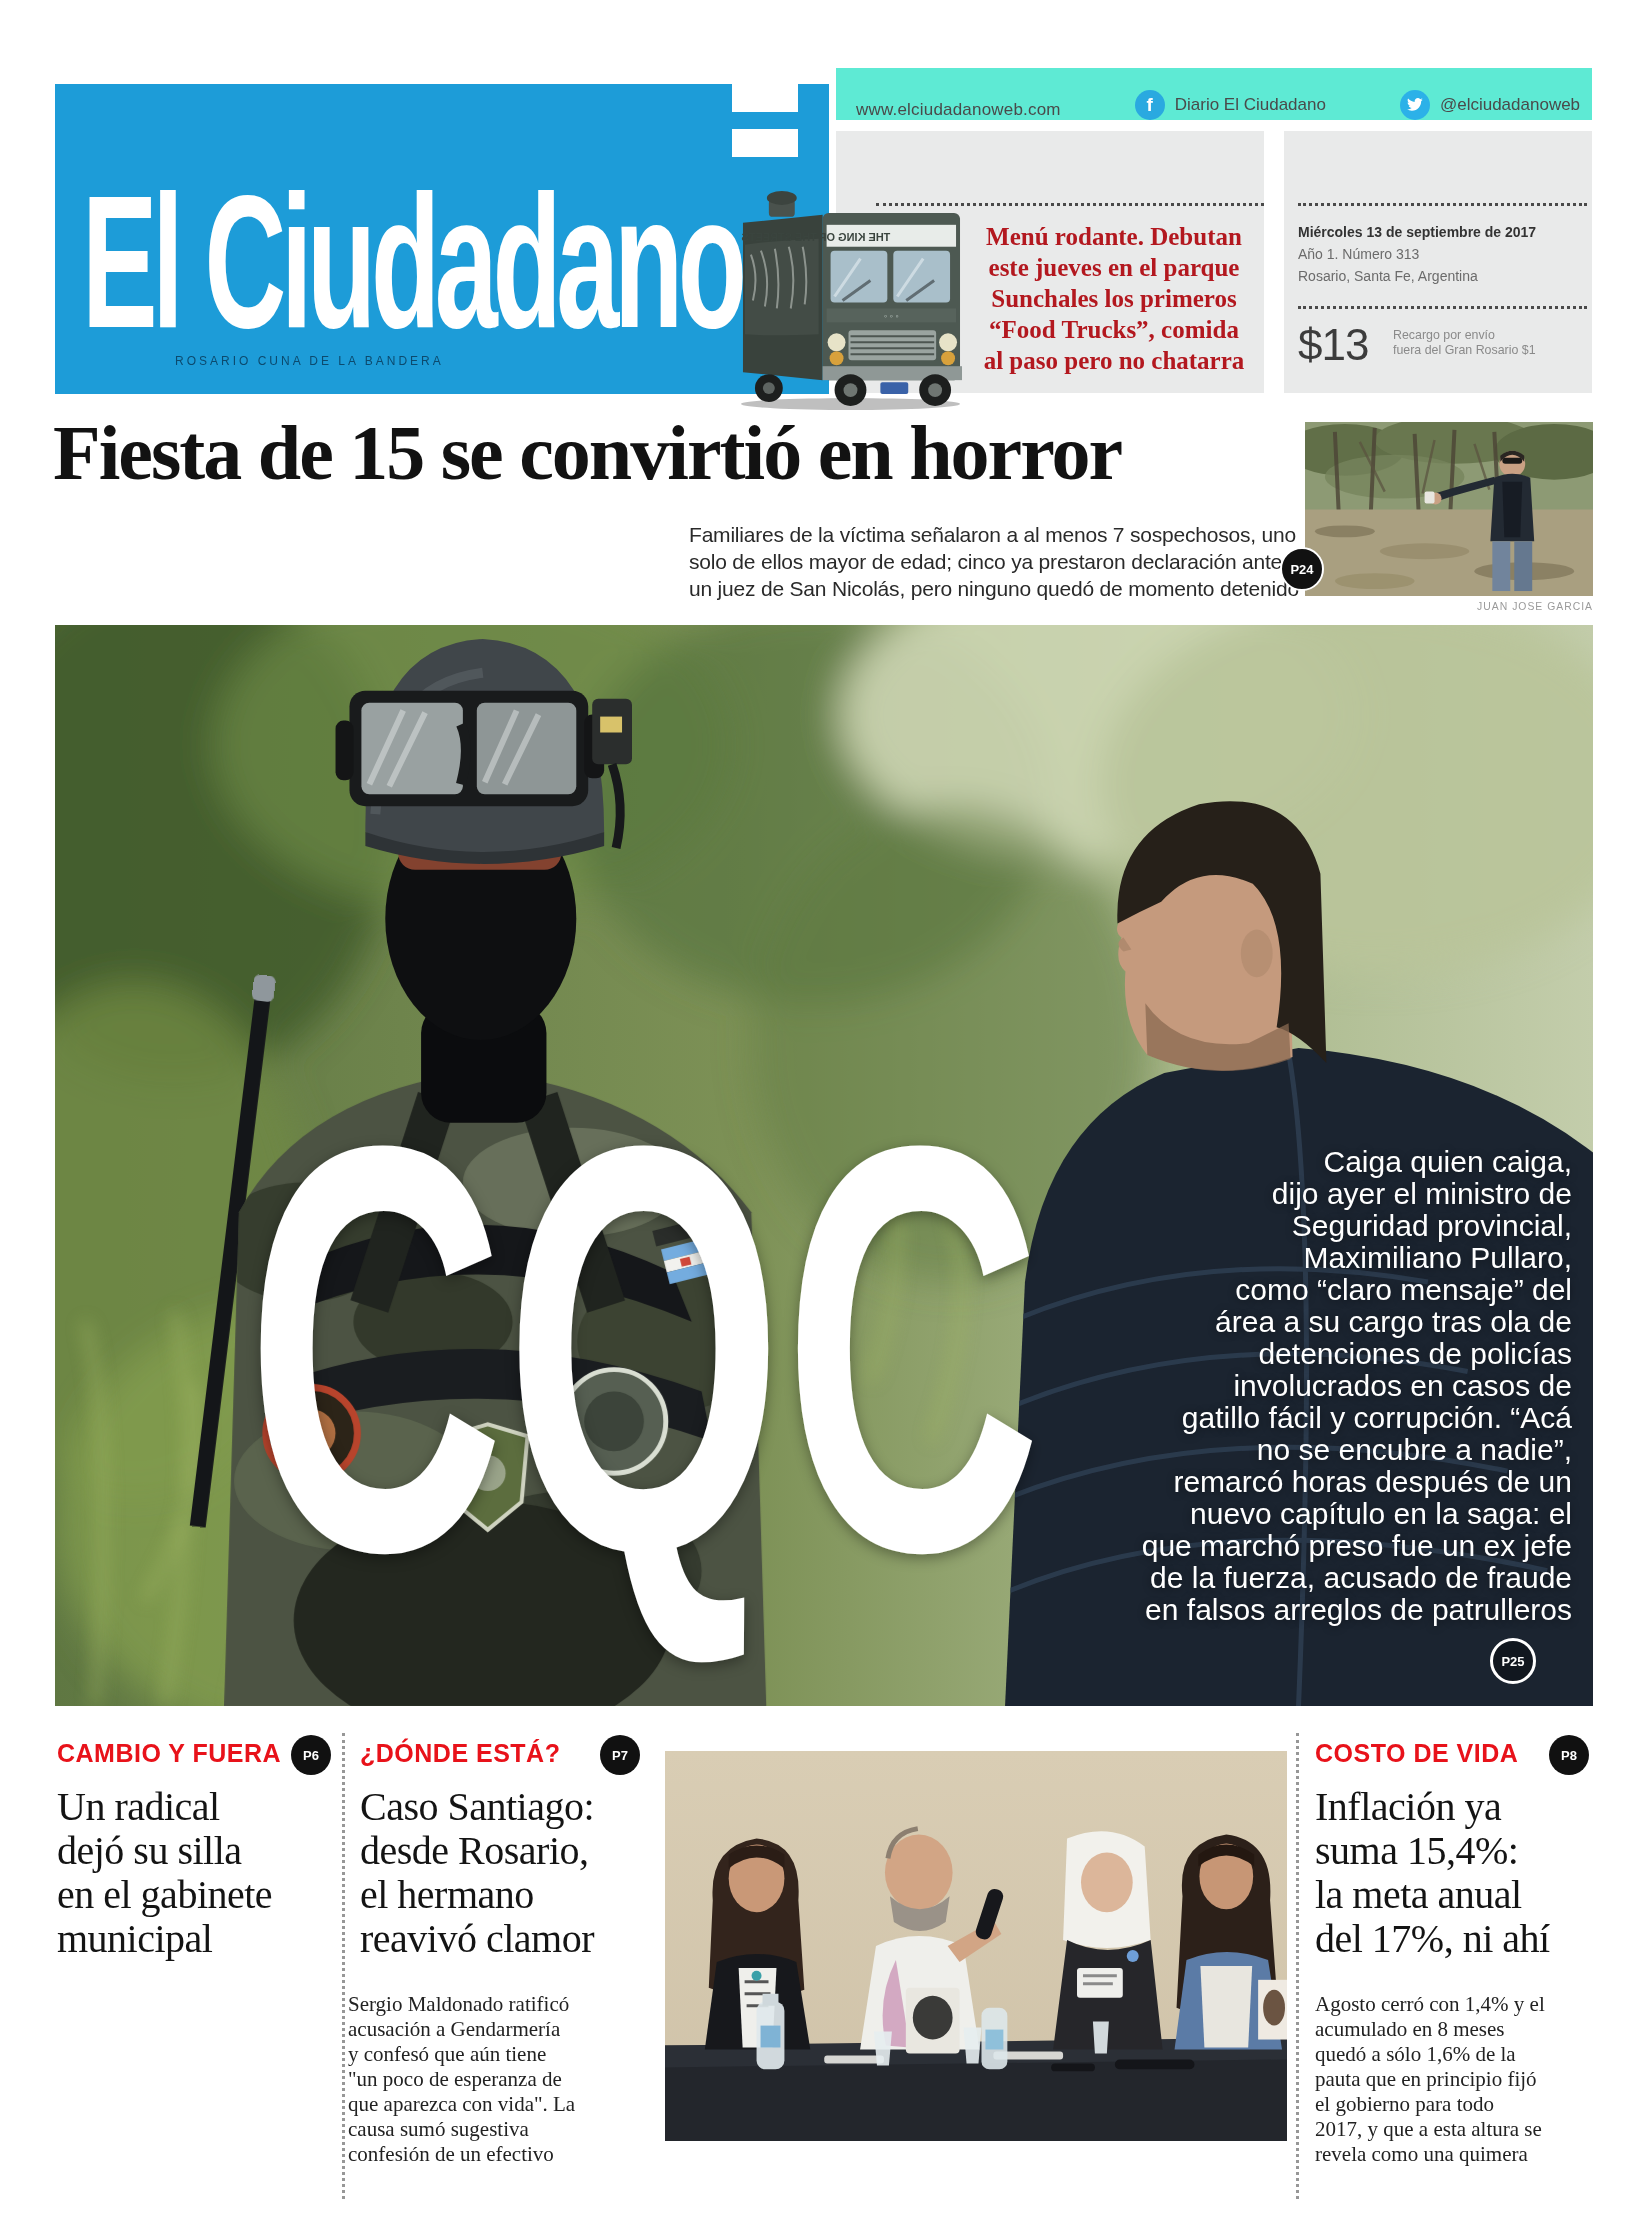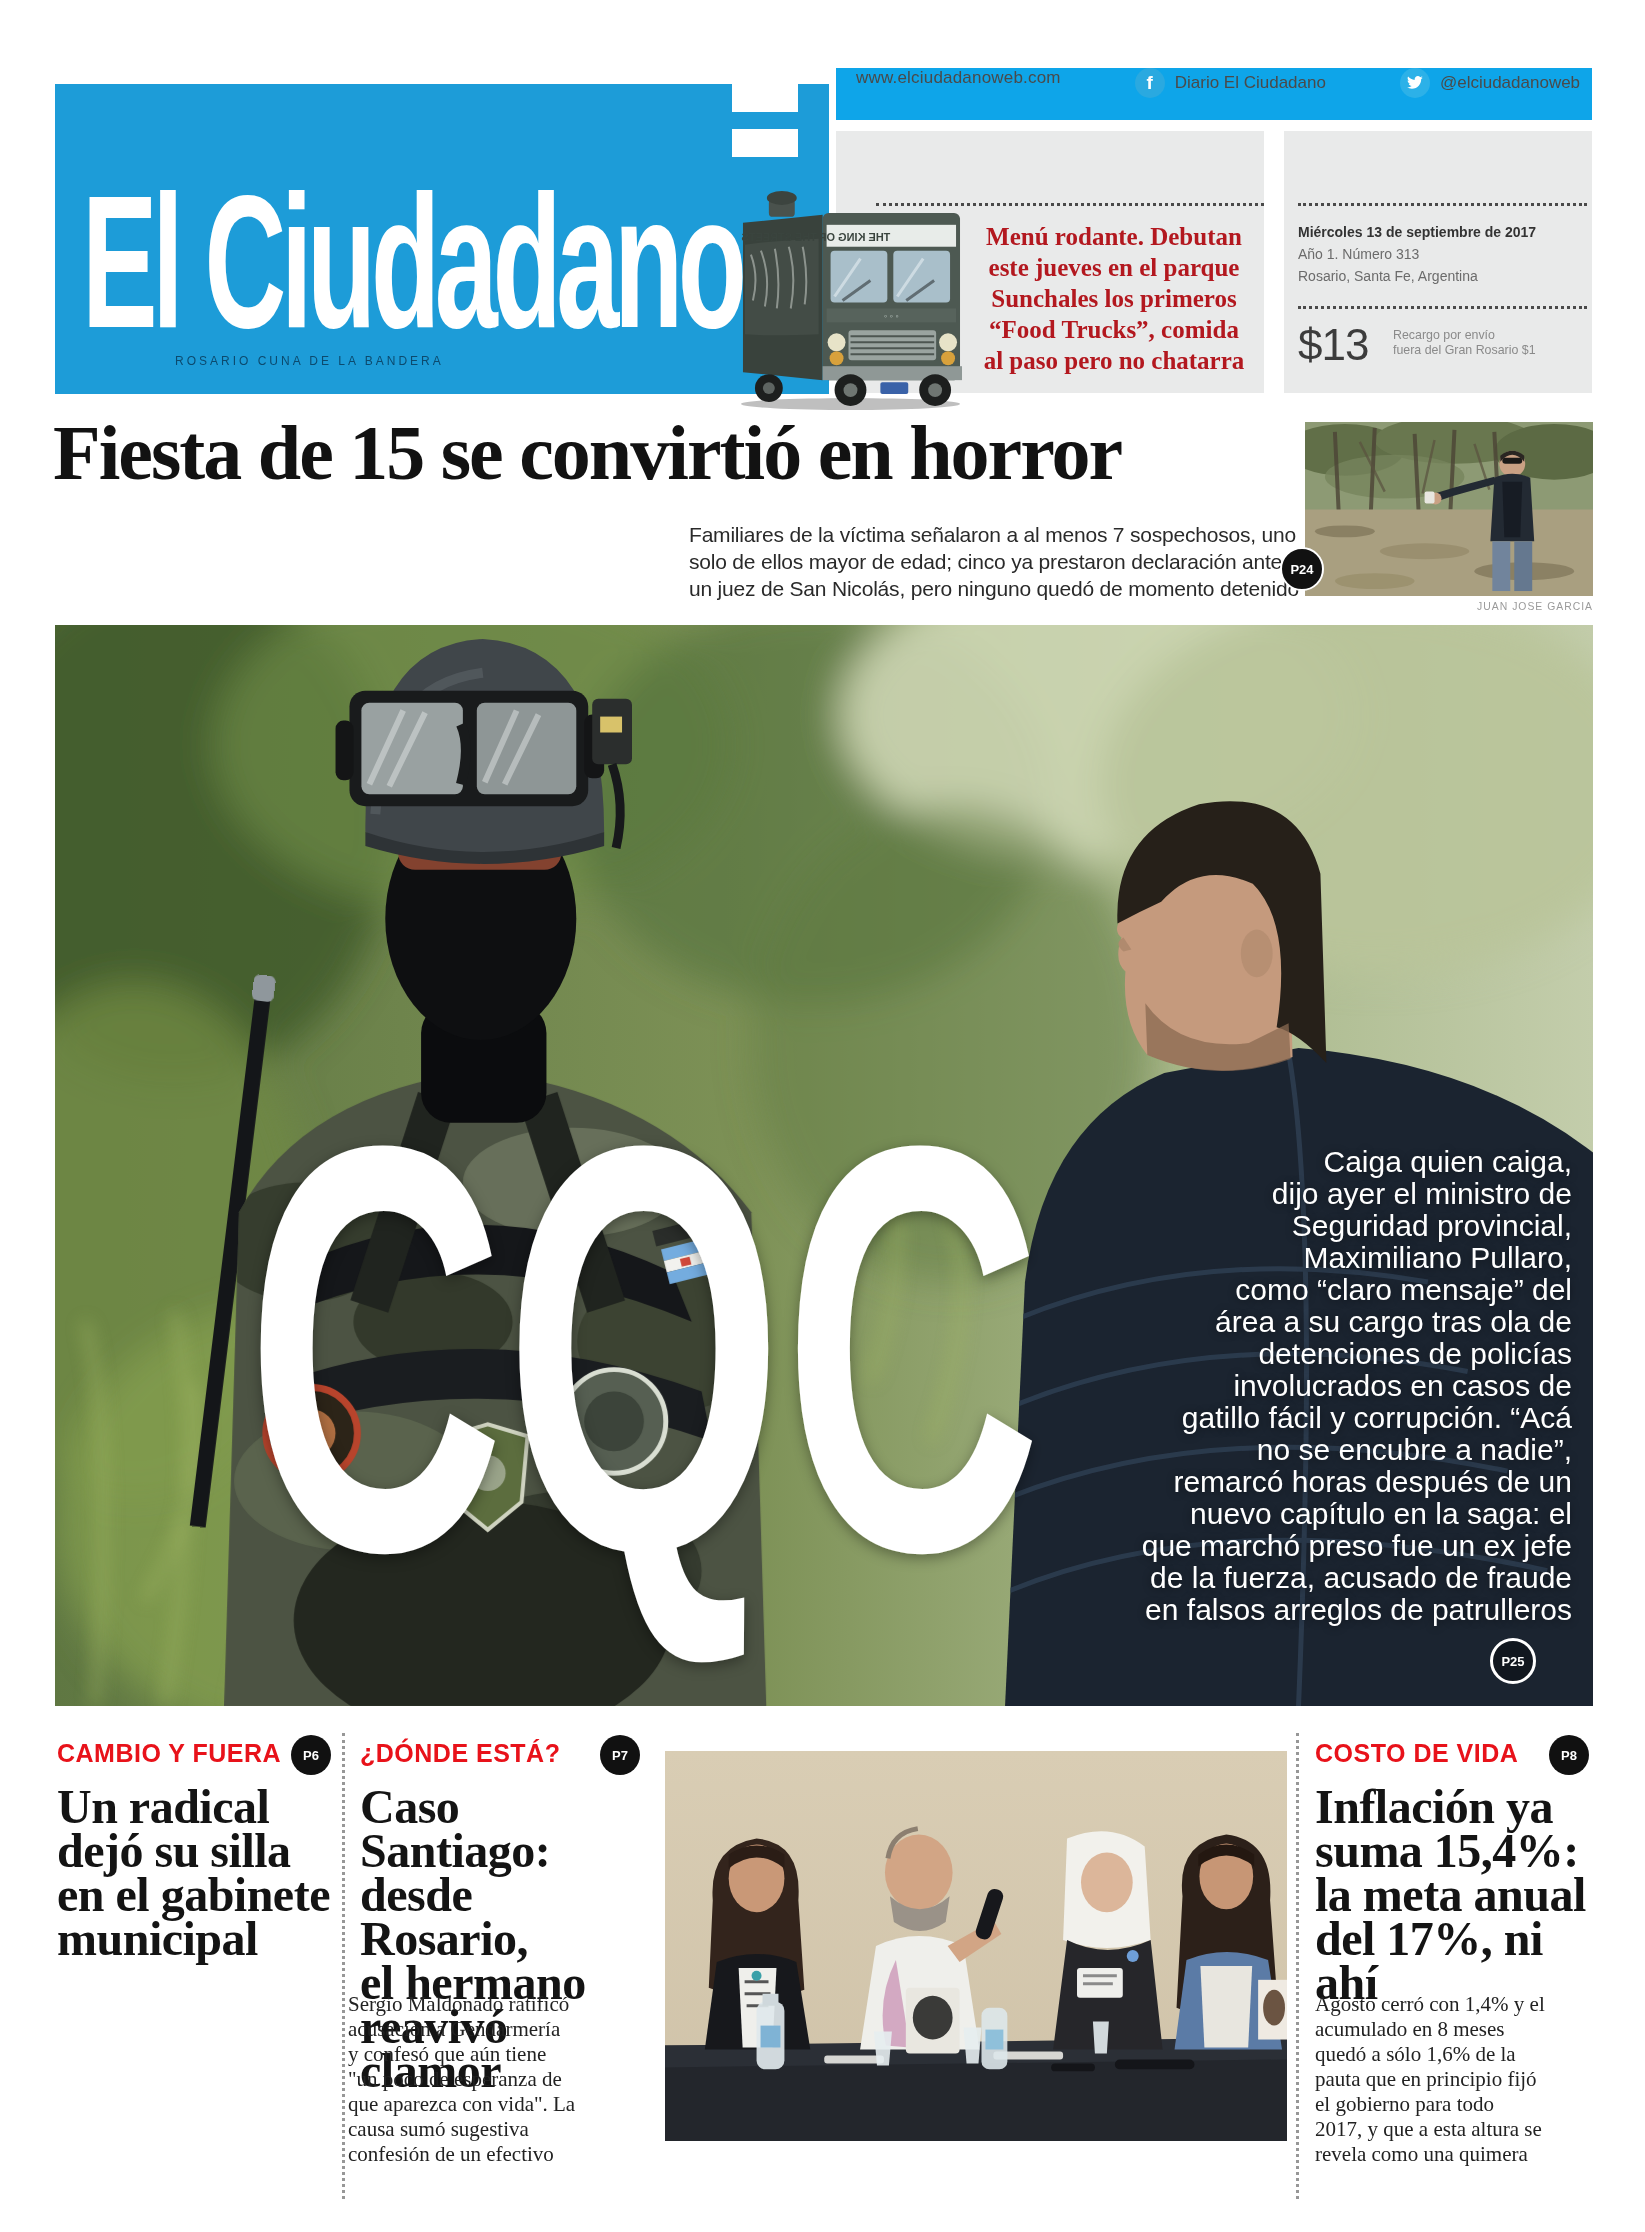--- a/index.html
+++ b/index.html
@@ -3,21 +3,21 @@
 <meta charset="utf-8">
 <style>
   html,body{margin:0;padding:0;background:#cfcfcf;}
   .page{position:relative;width:1646px;height:2233px;background:#ffffff;margin:0 auto;overflow:hidden;
         font-family:"Liberation Sans","DejaVu Sans",sans-serif;}
   .abs{position:absolute;}
   .pre{white-space:pre-line;}
   .serif{font-family:"Liberation Serif","DejaVu Serif",serif;}
 
   
-  .topbar{left:836px;top:68px;width:756px;height:52px;background:#0ea5e9;display:flex;align-items:flex-start;
+  .topbar{left:836px;top:68px;width:756px;height:52px;background:#5eead4;display:flex;align-items:flex-end;
           color:#4a4a4a;font-size:17px;}
   .topbar .url{margin-left:20px;letter-spacing:0.2px;}
   .soc{display:flex;align-items:center;gap:10px;margin-left:74px;}
   .soc .ic{width:30px;height:30px;border-radius:50%;background:#2aa9e0;color:#fff;display:flex;
            align-items:center;justify-content:center;font-weight:bold;font-size:19px;}
   .soc .ic svg{display:block;}
 
   
   .blue{left:55px;top:84px;width:774px;height:310px;background:#1d9cd8;}
   .notch{left:732px;top:84px;width:66px;height:28px;background:#ffffff;}
@@ -53,21 +53,21 @@
   .mainphoto{left:55px;top:625px;width:1538px;height:1081px;overflow:hidden;}
   .cover-text{right:74px;top:1146px;width:468px;text-align:right;color:#ffffff;font-weight:normal;
               font-size:30px;line-height:32px;text-shadow:0 1px 8px rgba(0,0,0,.45);}
   .p25{left:1490px;top:1638px;width:46px;height:46px;border-radius:50%;background:rgba(0,0,0,.35);
        border:3px solid #fff;box-sizing:border-box;color:#fff;display:flex;align-items:center;
        justify-content:center;font-weight:bold;font-size:13px;}
 
   
   .kicker{color:#e8121a;font-weight:bold;font-size:25px;letter-spacing:0.5px;}
   .bbadge{width:40px;height:40px;font-size:13px;}
-  .bheadline{font-weight:bold;font-size:48px;line-height:44px;color:#141414;letter-spacing:-0.5px;}
+  .bheadline{font-weight:normal;font-size:40px;line-height:44px;color:#141414;letter-spacing:-0.5px;}
   .bbody{font-size:21px;line-height:25px;color:#222;}
   .vdots{width:0;border-left:3px dotted #979797;}
 </style>
 </head>
 <body>
 
 <div class="page">
 
   <div class="abs topbar">
     <span class="url">www.elciudadanoweb.com</span>

